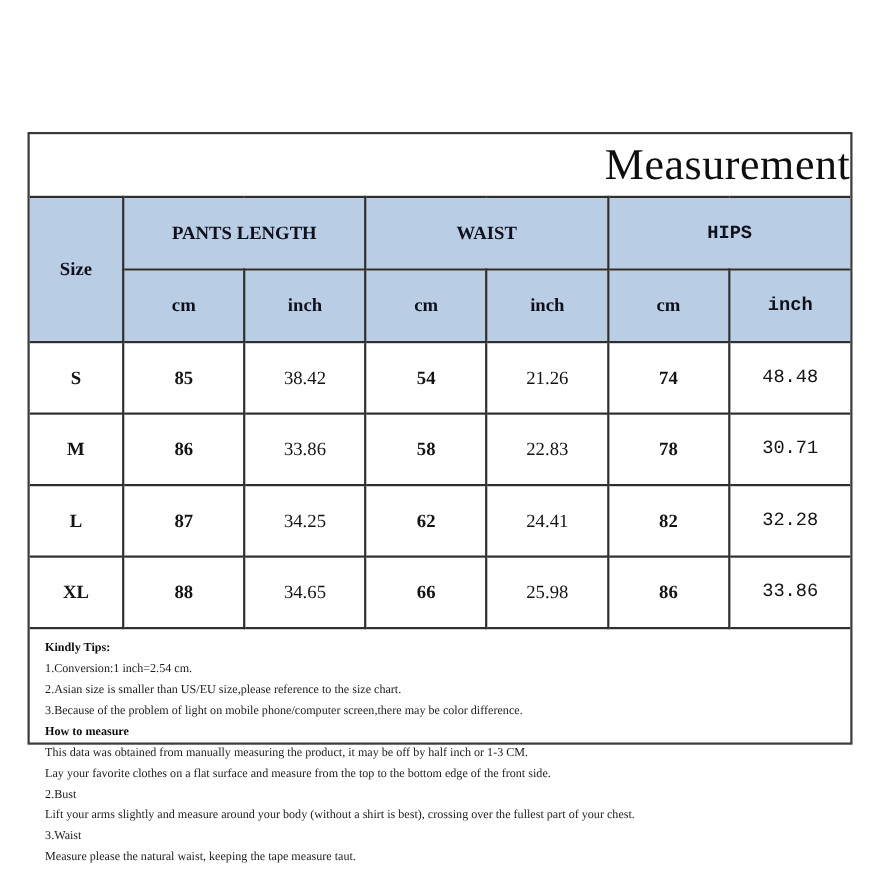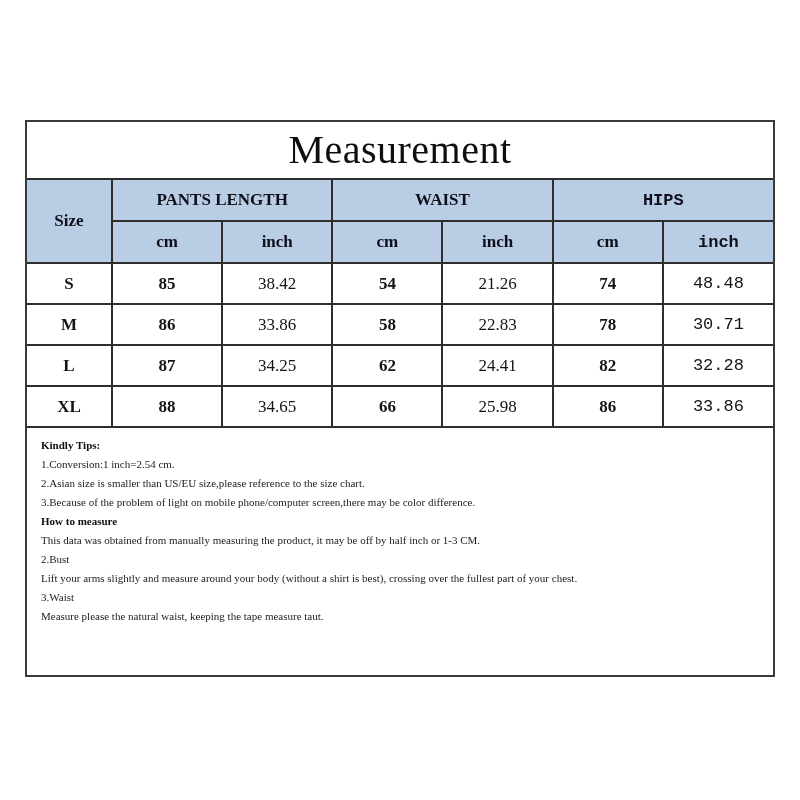--- a/index.html
+++ b/index.html
@@ -25,40 +25,40 @@
     width: 750px;
     height: 557px;
     border: 2px solid #3a3a3a;
     box-sizing: border-box;
     background: #ffffff;
   }
   .title-row {
     height: 56px;
     display: flex;
     align-items: center;
-    justify-content: center;
+    justify-content: flex-end;
     box-sizing: border-box;
   }
   .title-text {
     font-size: 40px;
     letter-spacing: 0.5px;
     color: #0e0e0e;
     line-height: 1;
   }
   table.size-table {
     width: 100%;
     border-collapse: collapse;
     table-layout: fixed;
   }
   table.size-table td {
     border: 2px solid #2e2e2e;
     text-align: center;
     vertical-align: middle;
     font-size: 17px;
-    padding: 0;
+    padding: 12px;
     overflow: hidden;
   }
   
   table.size-table td:first-child { border-left: none; }
   table.size-table td:last-child { border-right: none; font-family: Liberation Mono, monospace; }
   table.size-table tr.grp td, table.size-table tr.sub td { border-top-color: #2e2e2e; }
   .hdr {
     background: #b9cde5;
     font-weight: bold;
     color: #10101c;
@@ -152,20 +152,21 @@
       </tbody>
     </table>
 
     <div class="tips">
       <div class="b">Kindly Tips:</div>
       <div>1.Conversion:1 inch=2.54 cm.</div>
       <div>2.Asian size is smaller than US/EU size,please reference to the size chart.</div>
       <div>3.Because of the problem of light on mobile phone/computer screen,there may be color difference.</div>
       <div class="b">How to measure</div>
       <div>This data was obtained from manually measuring the product, it may be off by half inch or 1-3 CM.</div>
+      <div>Lay your favorite clothes on a flat surface and measure from the top to the bottom edge of the front side.</div>
       <div>2.Bust</div>
       <div>Lift your arms slightly and measure around your body (without a shirt is best), crossing over the fullest part of your chest.</div>
       <div>3.Waist</div>
       <div>Measure please the natural waist, keeping the tape measure taut.</div>
     </div>
 
   </div>
 </div>
 
 </body></html>

